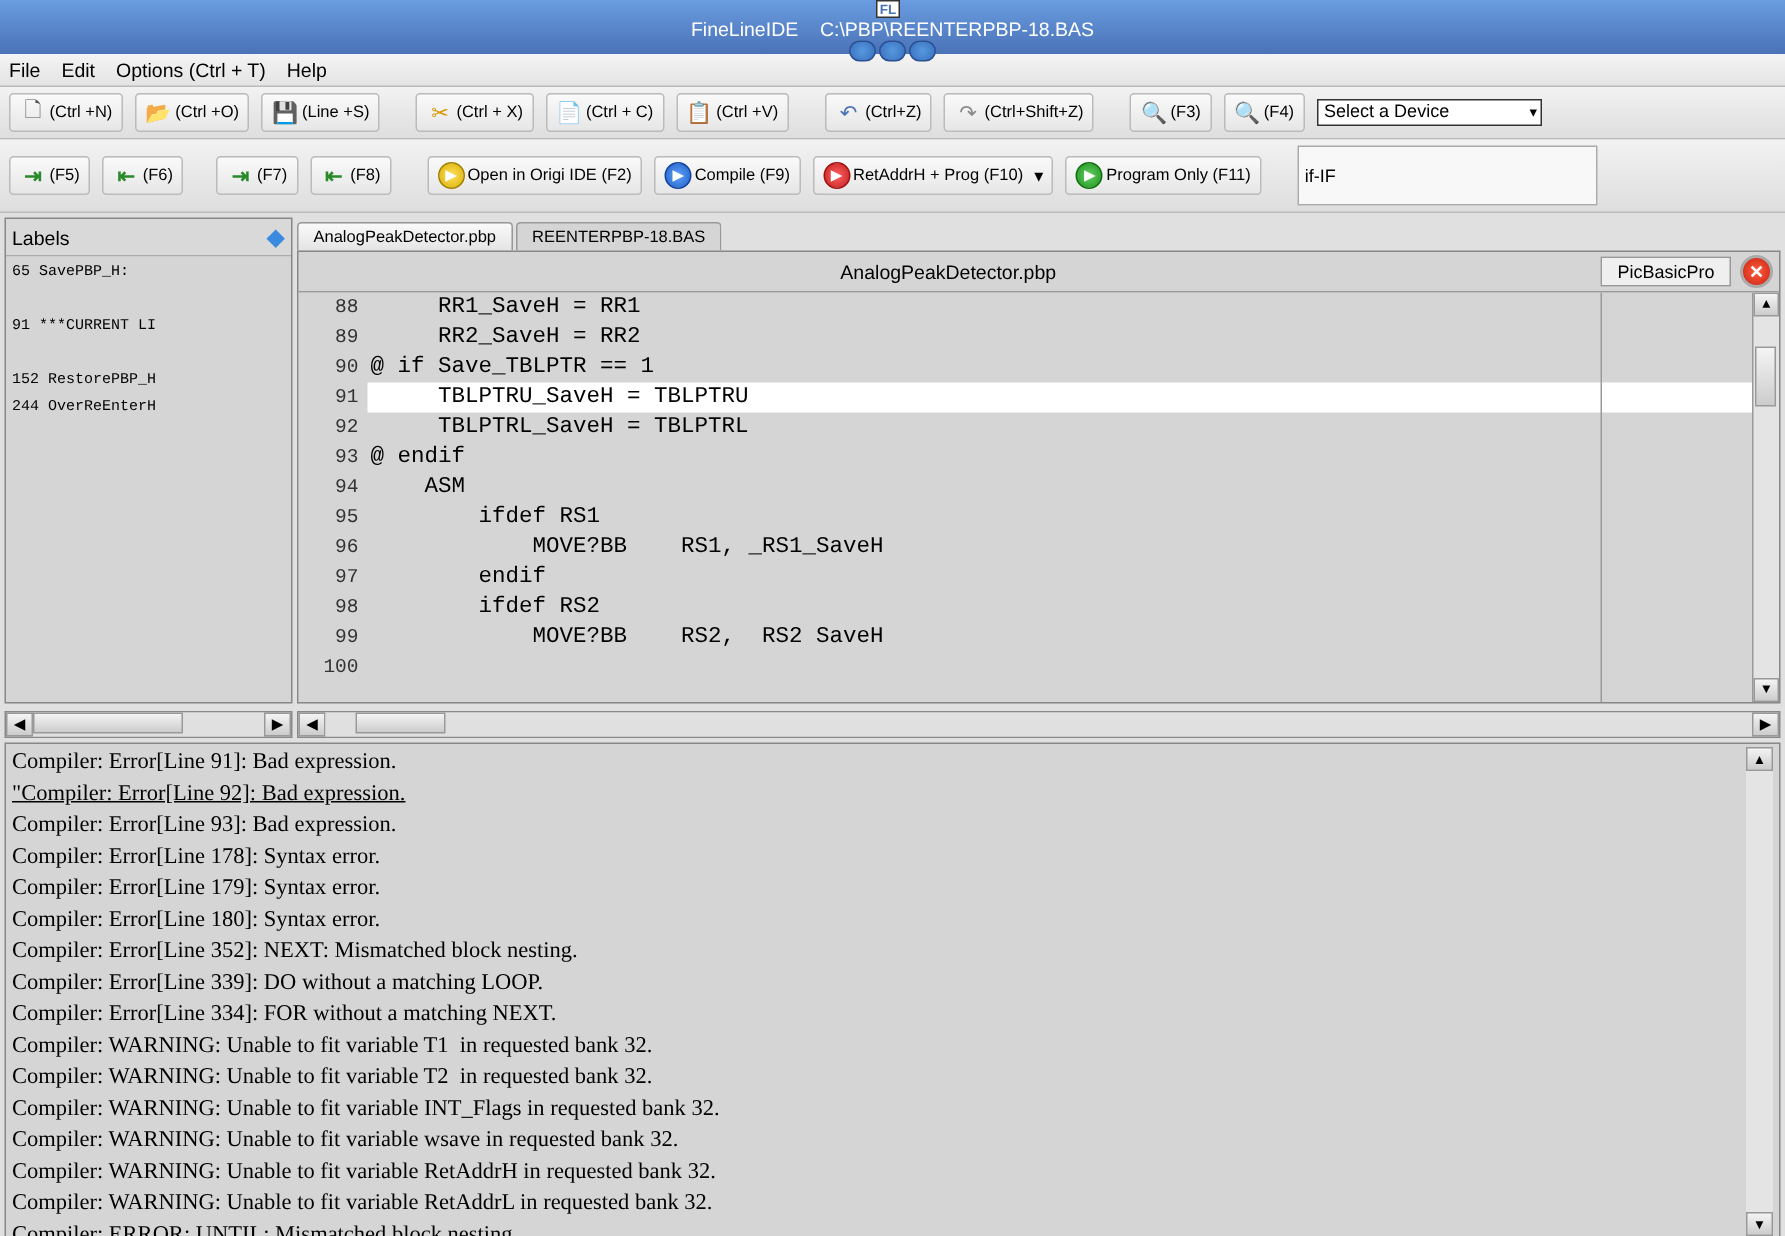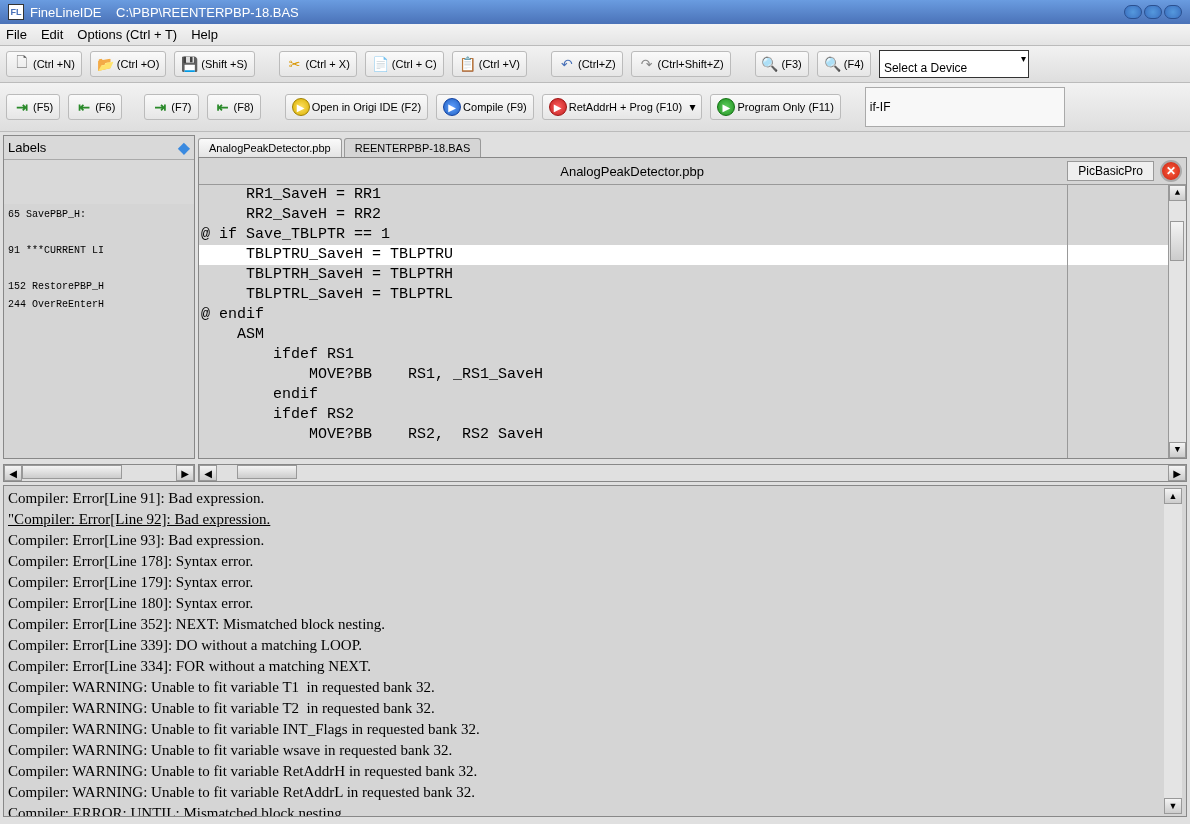--- a/index.html
+++ b/index.html
@@ -1,18 +1,18 @@
 <!DOCTYPE html>
 <html><head>
 <meta charset="utf-8">
 <style>
 * { box-sizing: border-box; margin: 0; padding: 0; }
 body { font-family: Arial, sans-serif; font-size: 12px; background: #e0e0e0; width: 1190px; height: 824px; overflow: hidden; }
 
-.titlebar { background: linear-gradient(to bottom, #6a9ce0, #4a72b8); height: 24px; display: flex; align-items: center; padding: 0 8px; color: #fff; font-size: 13px; }
+.titlebar { background: linear-gradient(to bottom, #6a9ce0, #4a72b8); height: 36px; display: flex; align-items: center; padding: 0 8px; color: #fff; font-size: 13px; flex-direction: column; }
 .titlebar-icon { width: 16px; height: 16px; background: #fff; border: 1px solid #333; display: inline-flex; align-items: center; justify-content: center; margin-right: 6px; color: #4a72b8; font-size: 9px; font-weight: bold; }
 .titlebar-text { flex: 1; }
 .title-controls { display: flex; gap: 2px; }
 .title-ctrl { width: 18px; height: 14px; background: radial-gradient(circle, #5599dd, #3a6fc0); border-radius: 8px; border: 1px solid #2a5090; }
 
 .menubar { background: linear-gradient(to bottom, #f4f4f4, #e4e4e4); height: 22px; display: flex; align-items: center; padding: 0 6px; gap: 14px; border-bottom: 1px solid #bbb; }
 .menu-item { cursor: pointer; font-size: 13px; }
 
 .toolbar-row { background: linear-gradient(to bottom, #f2f2f2, #dedede); padding: 4px 6px; display: flex; align-items: center; gap: 8px; border-bottom: 1px solid #bbb; flex-wrap: wrap; }
 .tool-group { display: inline-flex; align-items: center; border: 1px solid #bbb; border-radius: 3px; background: linear-gradient(to bottom, #fafafa, #e6e6e6); padding: 3px 6px; gap: 2px; cursor: pointer; }
@@ -27,26 +27,26 @@
 .icon-undo { color: #4a72b8; }
 .icon-redo { color: #888; }
 .icon-search { color: #4a72b8; }
 .icon-go { width: 18px; height: 18px; border-radius: 9px; display: inline-flex; align-items: center; justify-content: center; font-size: 10px; color: #fff; }
 .icon-yellow { background: radial-gradient(circle, #ffe060, #d8b000); border: 1px solid #a08000; }
 .icon-blue   { background: radial-gradient(circle, #60a0ff, #2060c0); border: 1px solid #1040a0; }
 .icon-red    { background: radial-gradient(circle, #ff6060, #c02020); border: 1px solid #a01010; }
 .icon-green  { background: radial-gradient(circle, #60d060, #209020); border: 1px solid #107010; }
 .icon-bp { color: #2a8a2a; font-weight: bold; }
 
-.device-select { border: 1px solid #333; background: #fff; padding: 10px 18px 2px 4px; font-size: 12px; min-width: 150px; position: relative; }
+.device-select { border: 1px solid #333; background: #fff; padding: 0 18px 2px 4px; font-size: 12px; min-width: 150px; position: relative; }
 .dd-arrow { position: absolute; right: 2px; top: 2px; font-size: 10px; }
 .if-box { border: 1px solid #aaa; background: #f8f8f8; padding: 12px 4px; font-size: 12px; min-width: 200px; }
 
 .main-area { display: flex; height: 330px; }
-.left-panel { width: 192px; background: #d9d9d9; border: 1px solid #888; margin: 3px; display: flex; flex-direction: column; gap: 44px; }
+.left-panel { width: 192px; background: #d9d9d9; border: 1px solid #888; margin: 3px; display: flex; flex-direction: column; }
 .labels-header { display: flex; align-items: center; padding: 2px 4px; border-bottom: 1px solid #aaa; }
 .labels-title { flex: 1; font-size: 13px; }
 .blue-diamond { color: #3a8ae0; font-size: 16px; }
 .labels-body { flex: 1; font-family: 'Courier New', monospace; font-size: 10px; padding: 2px 4px; background: #d5d5d5; overflow: hidden; white-space: pre; }
 .label-line { line-height: 18px; }
 
 .editor-panel { flex: 1; margin: 3px 3px 3px 0; display: flex; flex-direction: column; }
 .tabs-row { display: flex; height: 22px; align-items: flex-end; }
 .tab { border: 1px solid #999; border-bottom: none; background: linear-gradient(to bottom,#fafafa,#e4e4e4); padding: 3px 10px; font-size: 11px; margin-right: 2px; border-radius: 3px 3px 0 0; cursor: pointer; }
 .tab.active { background: #d5d5d5; }
@@ -112,21 +112,21 @@
   <div class="tool-group">
     <span class="tool-icon icon-new">🗋</span>
     <span class="tool-label">(Ctrl +N)</span>
   </div>
   <div class="tool-group">
     <span class="tool-icon icon-open">📂</span>
     <span class="tool-label">(Ctrl +O)</span>
   </div>
   <div class="tool-group">
     <span class="tool-icon icon-save">💾</span>
-    <span class="tool-label">(Shift +S)</span>
+    <span class="tool-label">(Line +S)</span>
   </div>
   <span style="width:8px"></span>
   <div class="tool-group">
     <span class="tool-icon icon-cut">✂</span>
     <span class="tool-label">(Ctrl + X)</span>
   </div>
   <div class="tool-group">
     <span class="tool-icon icon-copy">📄</span>
     <span class="tool-label">(Ctrl + C)</span>
   </div>
@@ -212,27 +212,41 @@
         <div class="tab">AnalogPeakDetector.pbp</div>
         <div class="tab active">REENTERPBP-18.BAS</div>
       </div>
     <div class="tab-content">
       <div class="tab-header">
         <div class="tab-header-title">AnalogPeakDetector.pbp</div>
         <div class="pbp-box">PicBasicPro</div>
         <div class="close-btn">✕</div>
       </div>
       <div class="code-area">
+        <div class="gutter" id="gutter">
+            <div class="gutter-line">88</div>
+            <div class="gutter-line">89</div>
+            <div class="gutter-line">90</div>
+            <div class="gutter-line">91</div>
+            <div class="gutter-line">92</div>
+            <div class="gutter-line">93</div>
+            <div class="gutter-line">94</div>
+            <div class="gutter-line">95</div>
+            <div class="gutter-line">96</div>
+            <div class="gutter-line">97</div>
+            <div class="gutter-line">98</div>
+            <div class="gutter-line">99</div>
+            <div class="gutter-line">100</div>
+          </div>
         <div class="code-body" id="code-body">
           <div class="right-margin"></div>
         <div class="code-line">     RR1_SaveH = <span class="kw">RR1</span></div>
             <div class="code-line">     RR2_SaveH = <span class="kw">RR2</span></div>
             <div class="code-line">@ <span class="kw">if</span> Save_TBLPTR == 1</div>
             <div class="code-line highlighted">     TBLPTRU_SaveH = TBLPTRU</div>
-            <div class="code-line">     TBLPTRH_SaveH = TBLPTRH</div>
             <div class="code-line">     TBLPTRL_SaveH = TBLPTRL</div>
             <div class="code-line">@ <span class="kw">endif</span></div>
             <div class="code-line">    <span class="kw">ASM</span></div>
             <div class="code-line">        ifdef <span class="kw">RS1</span></div>
             <div class="code-line">            MOVE?BB    <span class="kw">RS1</span>, _RS1_SaveH</div>
             <div class="code-line">        <span class="kw">endif</span></div>
             <div class="code-line">        ifdef <span class="kw">RS2</span></div>
             <div class="code-line">            MOVE?BB    <span class="kw">RS2</span>,  RS2 SaveH</div>
           </div>
         <div class="vscroll-outer">

